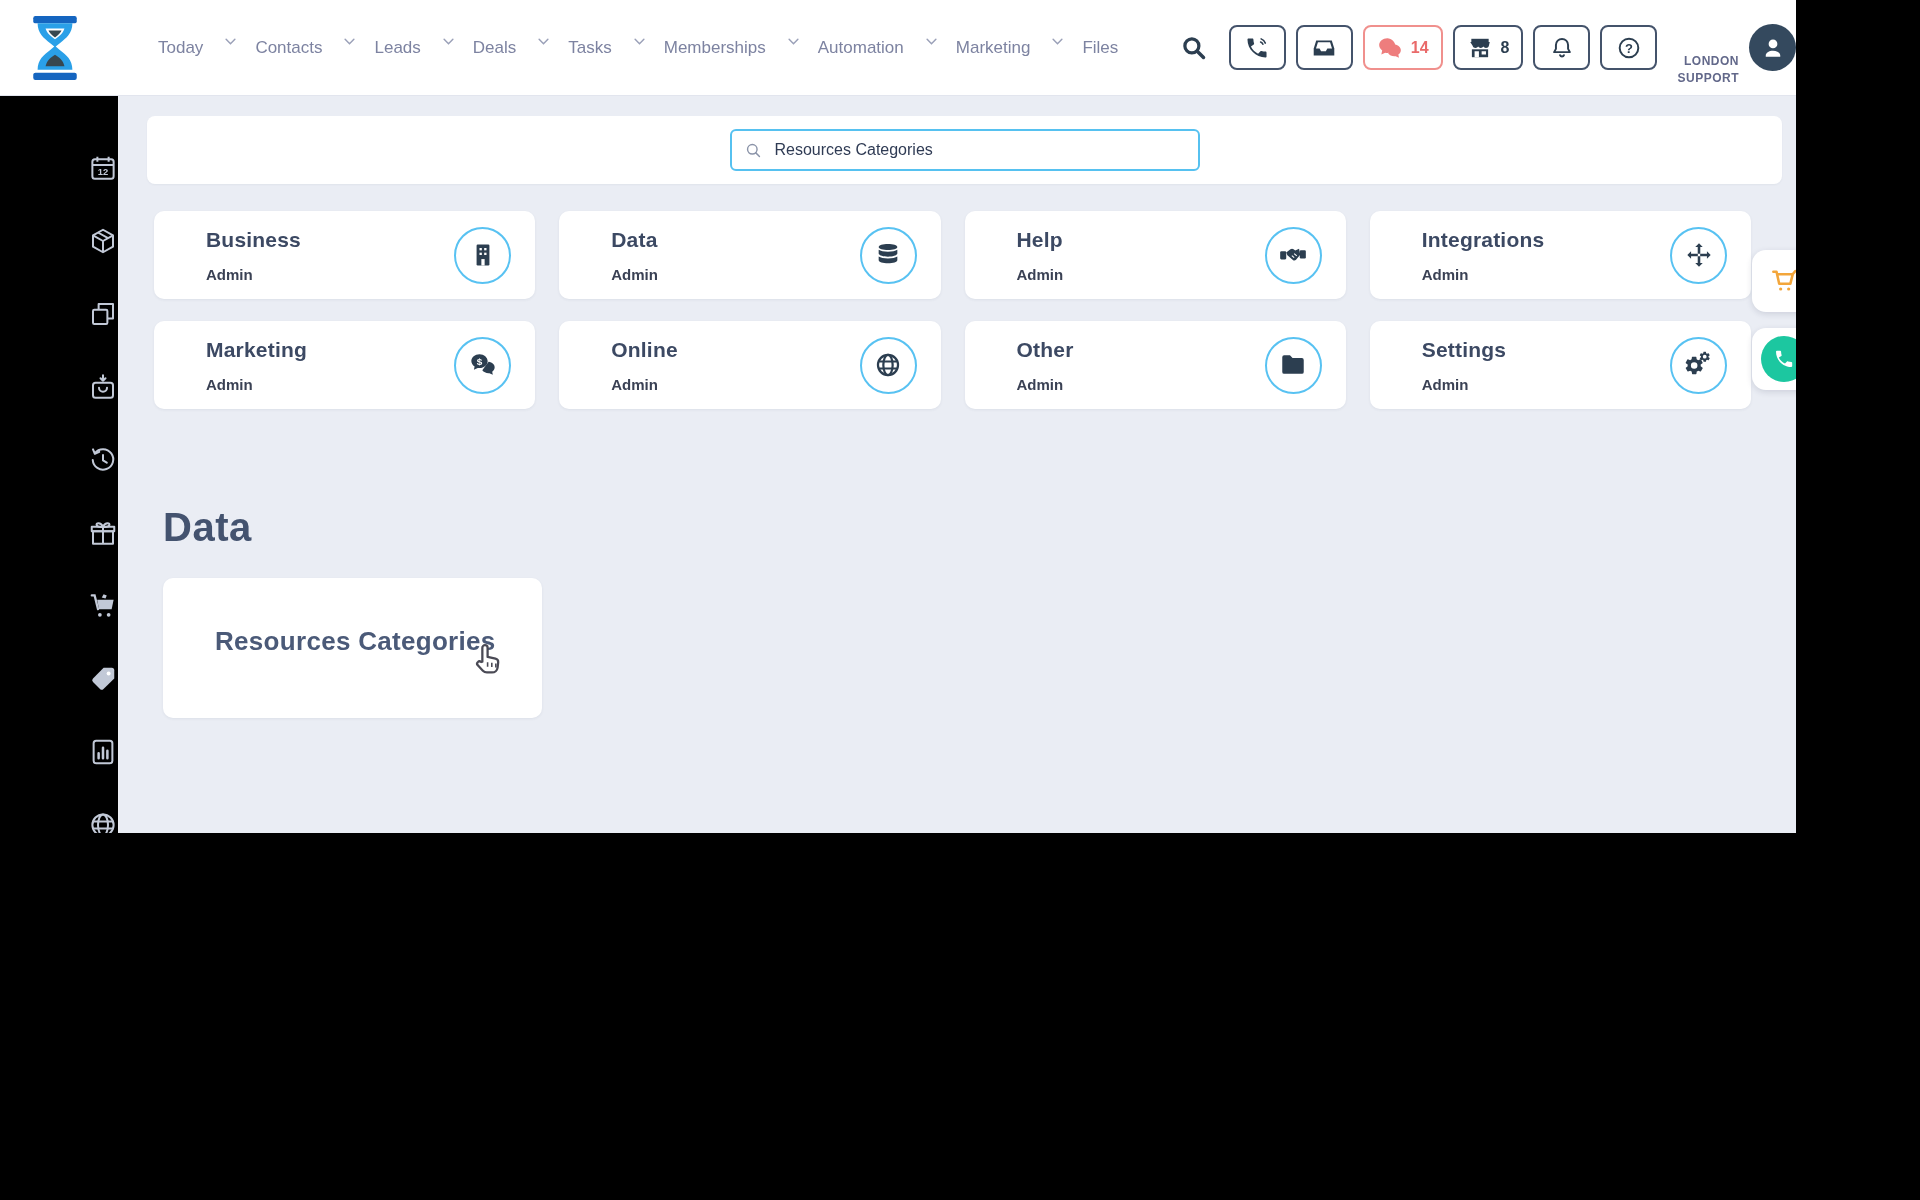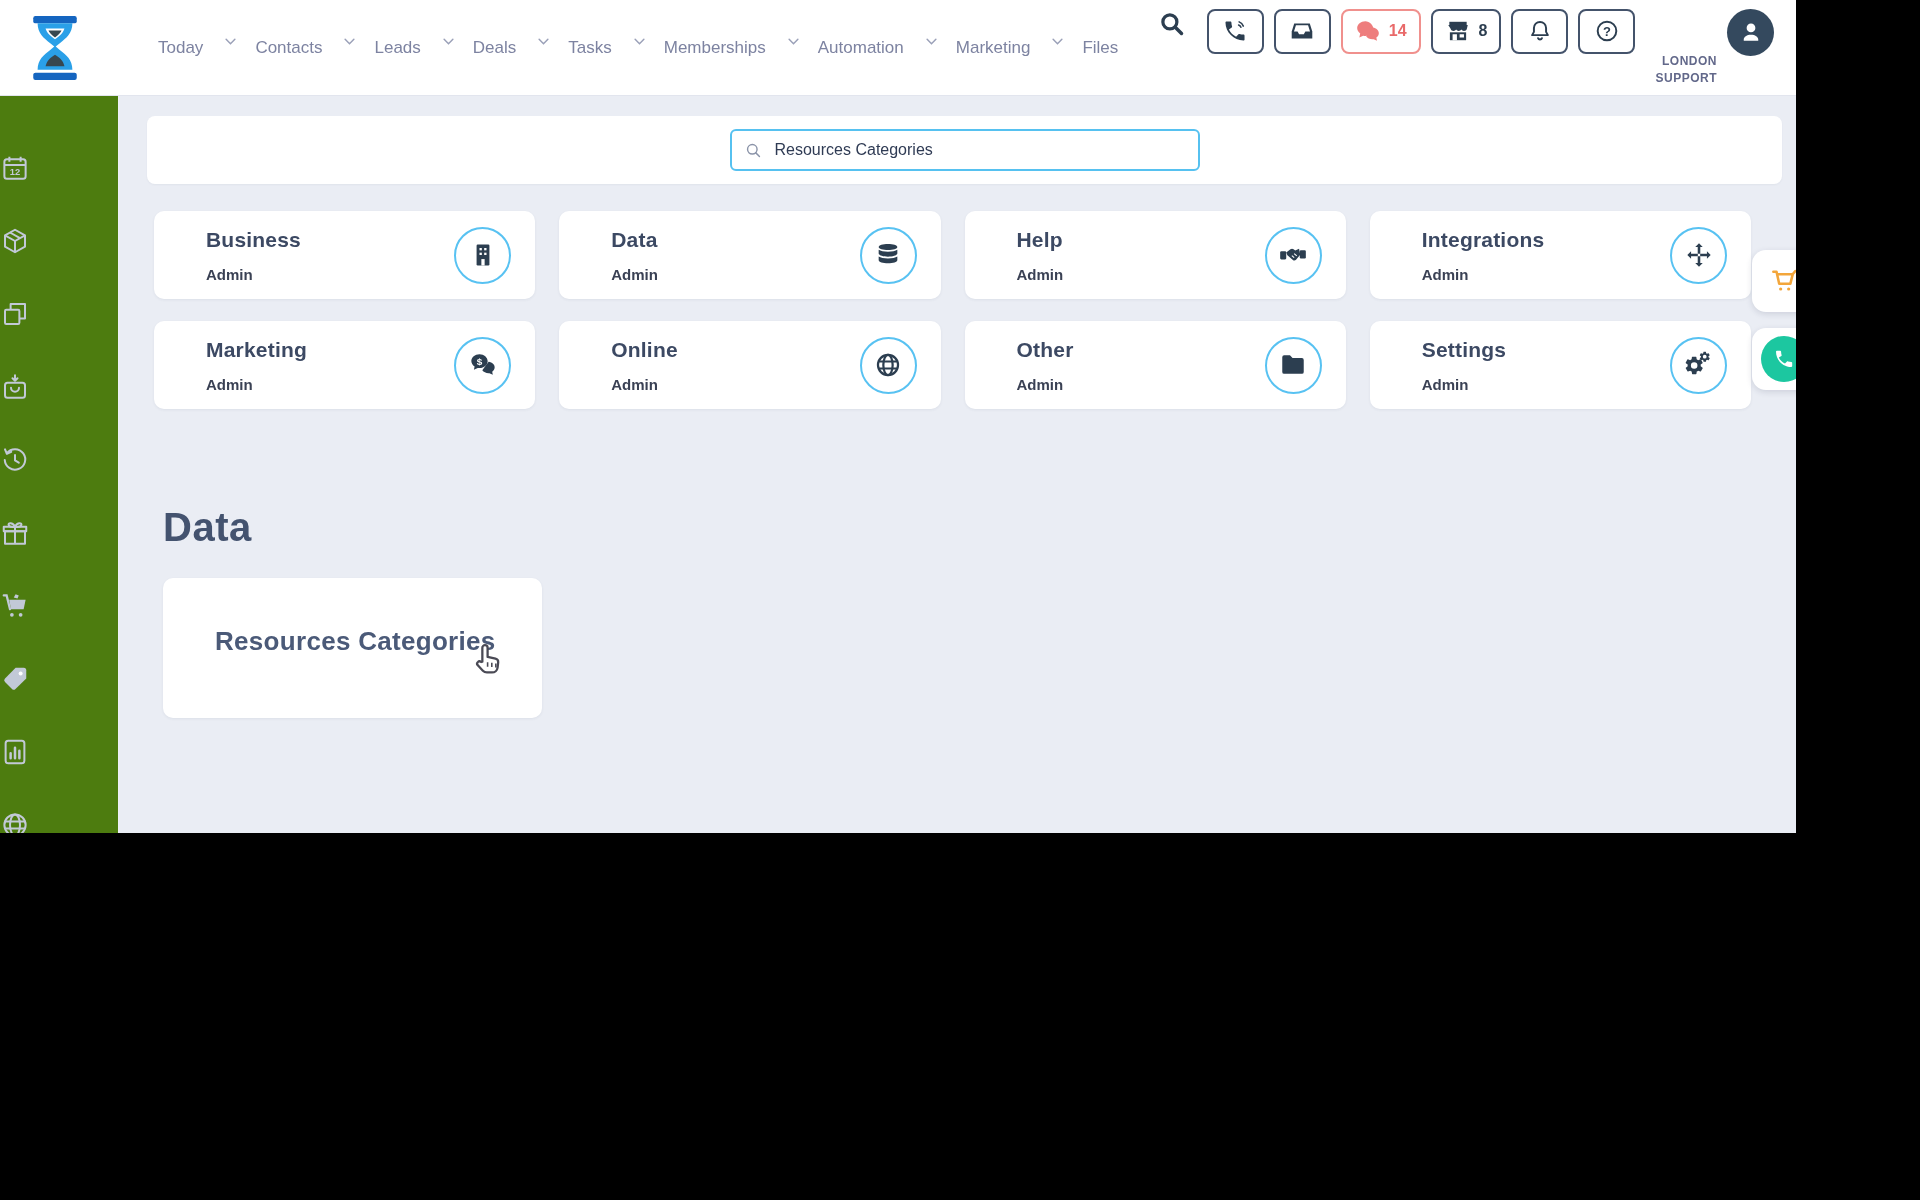--- a/index.html
+++ b/index.html
@@ -6,36 +6,36 @@
     font-family:"Liberation Sans", sans-serif;}
   .content{position:absolute;left:0;top:0;width:1796px;height:833px;background:#eaedf4;overflow:hidden;}
 
   
   .topbar{position:absolute;left:0;top:0;width:1796px;height:95px;background:#fff;
     box-shadow:0 1px 0 #e2e5ee;display:flex;align-items:center;z-index:6;}
   .logo{margin-left:26px;width:58px;height:66px;flex:0 0 auto;}
   .nav{display:flex;align-items:center;gap:19px;margin-left:74px;}
   .nav-item{display:flex;gap:22px;color:#7d83a1;font-size:17px;font-weight:500;cursor:pointer;white-space:nowrap;}
   .chev{width:11px;height:7px;flex:0 0 auto;}
-  .top-right{margin-left:auto;display:flex;align-items:flex-start;gap:10px;padding-right:22px;}
+  .top-right{margin-left:auto;display:flex;align-items:center;gap:10px;}
   .search-glyph{width:30px;height:30px;margin-right:10px;cursor:pointer;}
   .tbtn{height:45px;min-width:57px;border:2px solid #44536b;border-radius:8px;background:#fff;
     display:flex;align-items:center;justify-content:center;gap:8px;padding:0 12px;box-sizing:border-box;cursor:pointer;}
   .tbtn svg{width:26px;height:26px;}
   .tbtn.alert{border-color:#f0908d;}
   .badge-red{color:#e96a6a;font-size:16px;font-weight:700;}
   .badge-dark{color:#2c3e50;font-size:16px;font-weight:700;}
   .user-label{margin-left:10px;text-align:right;color:#62688a;font-size:12px;font-weight:700;
     letter-spacing:.5px;line-height:17px;cursor:default;margin-top:44px;}
   .avatar{width:47px;height:47px;border-radius:50%;background:#34495e;display:flex;align-items:center;justify-content:center;cursor:pointer;}
   .avatar svg{width:30px;height:30px;}
 
   
-  .sidebar{position:absolute;left:0;top:95px;width:118px;height:738px;background:#4d7c0f;
-    box-shadow:1px 0 0 #eef0f5;display:flex;flex-direction:column;align-items:flex-start;
+  .sidebar{position:absolute;left:0;top:95px;width:118px;height:738px;background:#000000;
+    box-shadow:1px 0 0 #eef0f5;display:flex;flex-direction:column;align-items:flex-end;
     padding-top:58px;gap:43px;box-sizing:border-box;z-index:5;}
   .side-ic{width:30px;height:30px;color:#c2c9d7;flex:0 0 auto;cursor:pointer;}
   .side-ic svg{width:30px;height:30px;display:block;}
 
   
   .search-panel{position:absolute;left:147px;top:116px;width:1635px;height:68px;background:#fff;
     border-radius:8px;box-shadow:0 1px 2px rgba(40,50,80,.05);display:flex;align-items:center;justify-content:center;}
   .search-box{width:470px;height:42px;border:2px solid #56c1f0;border-radius:6px;background:#fff;
     display:flex;align-items:center;padding:0 12px;box-sizing:border-box;gap:10px;}
   .search-box svg{width:19px;height:19px;flex:0 0 auto;}

